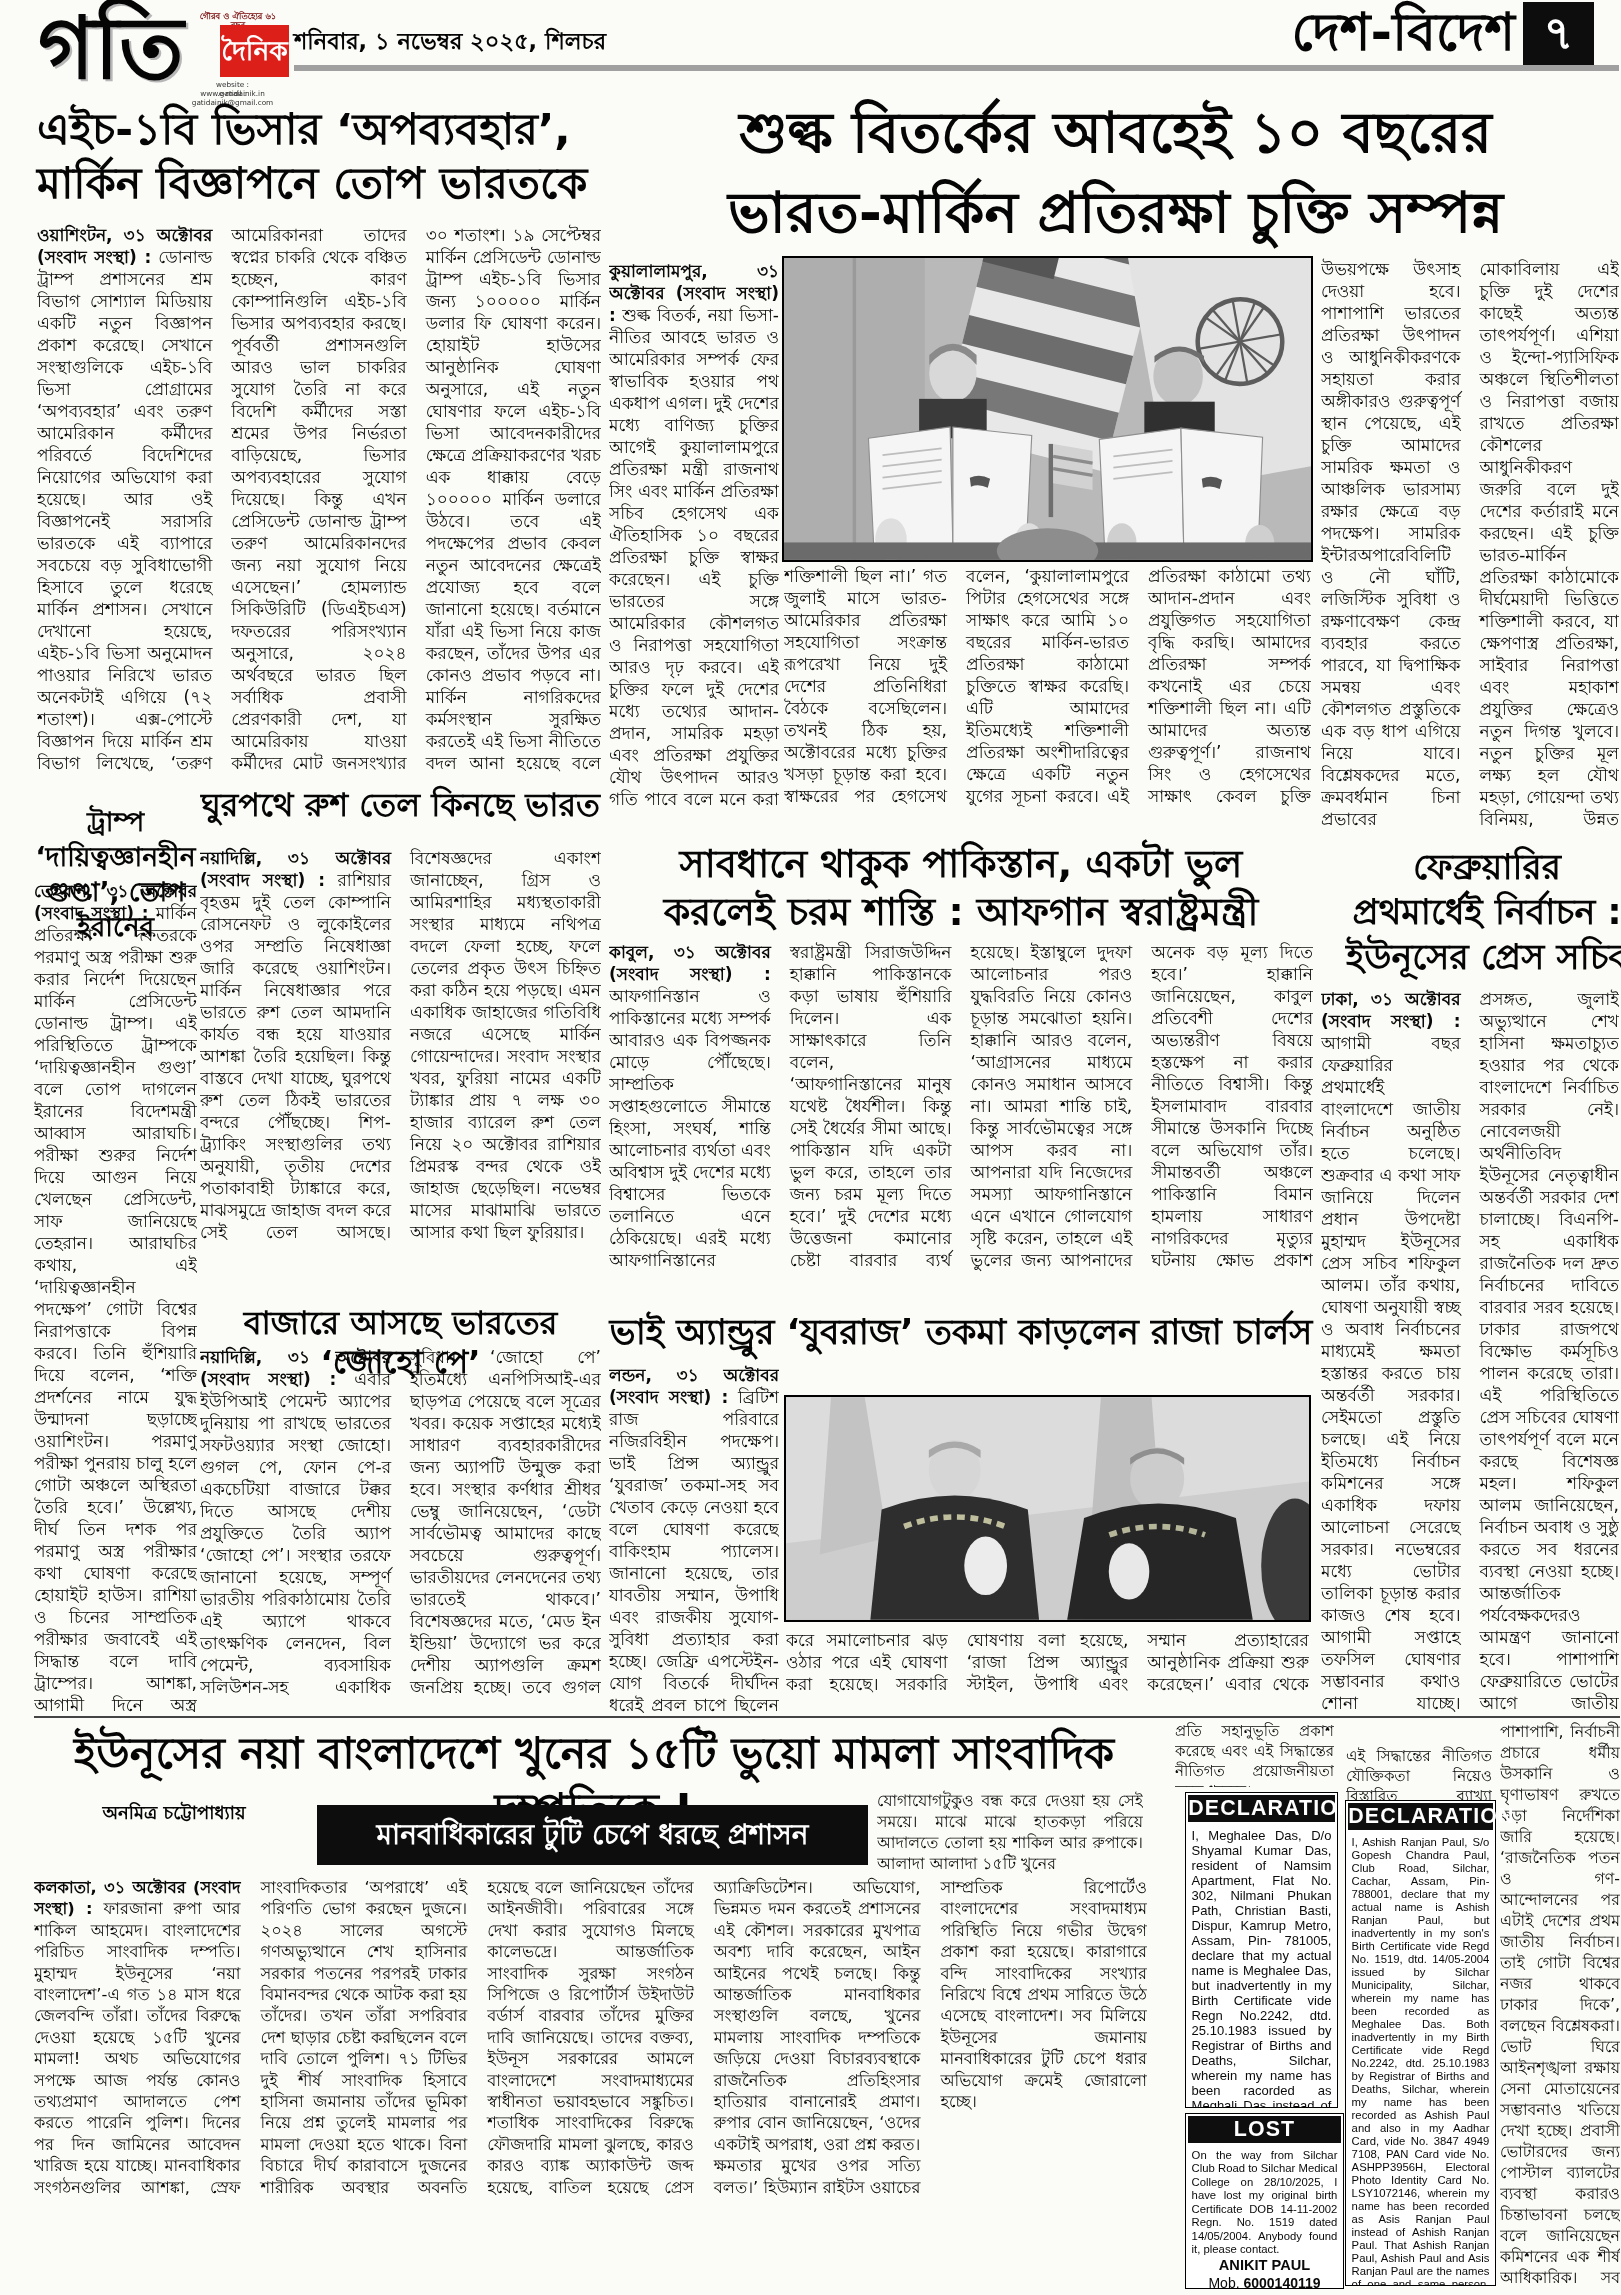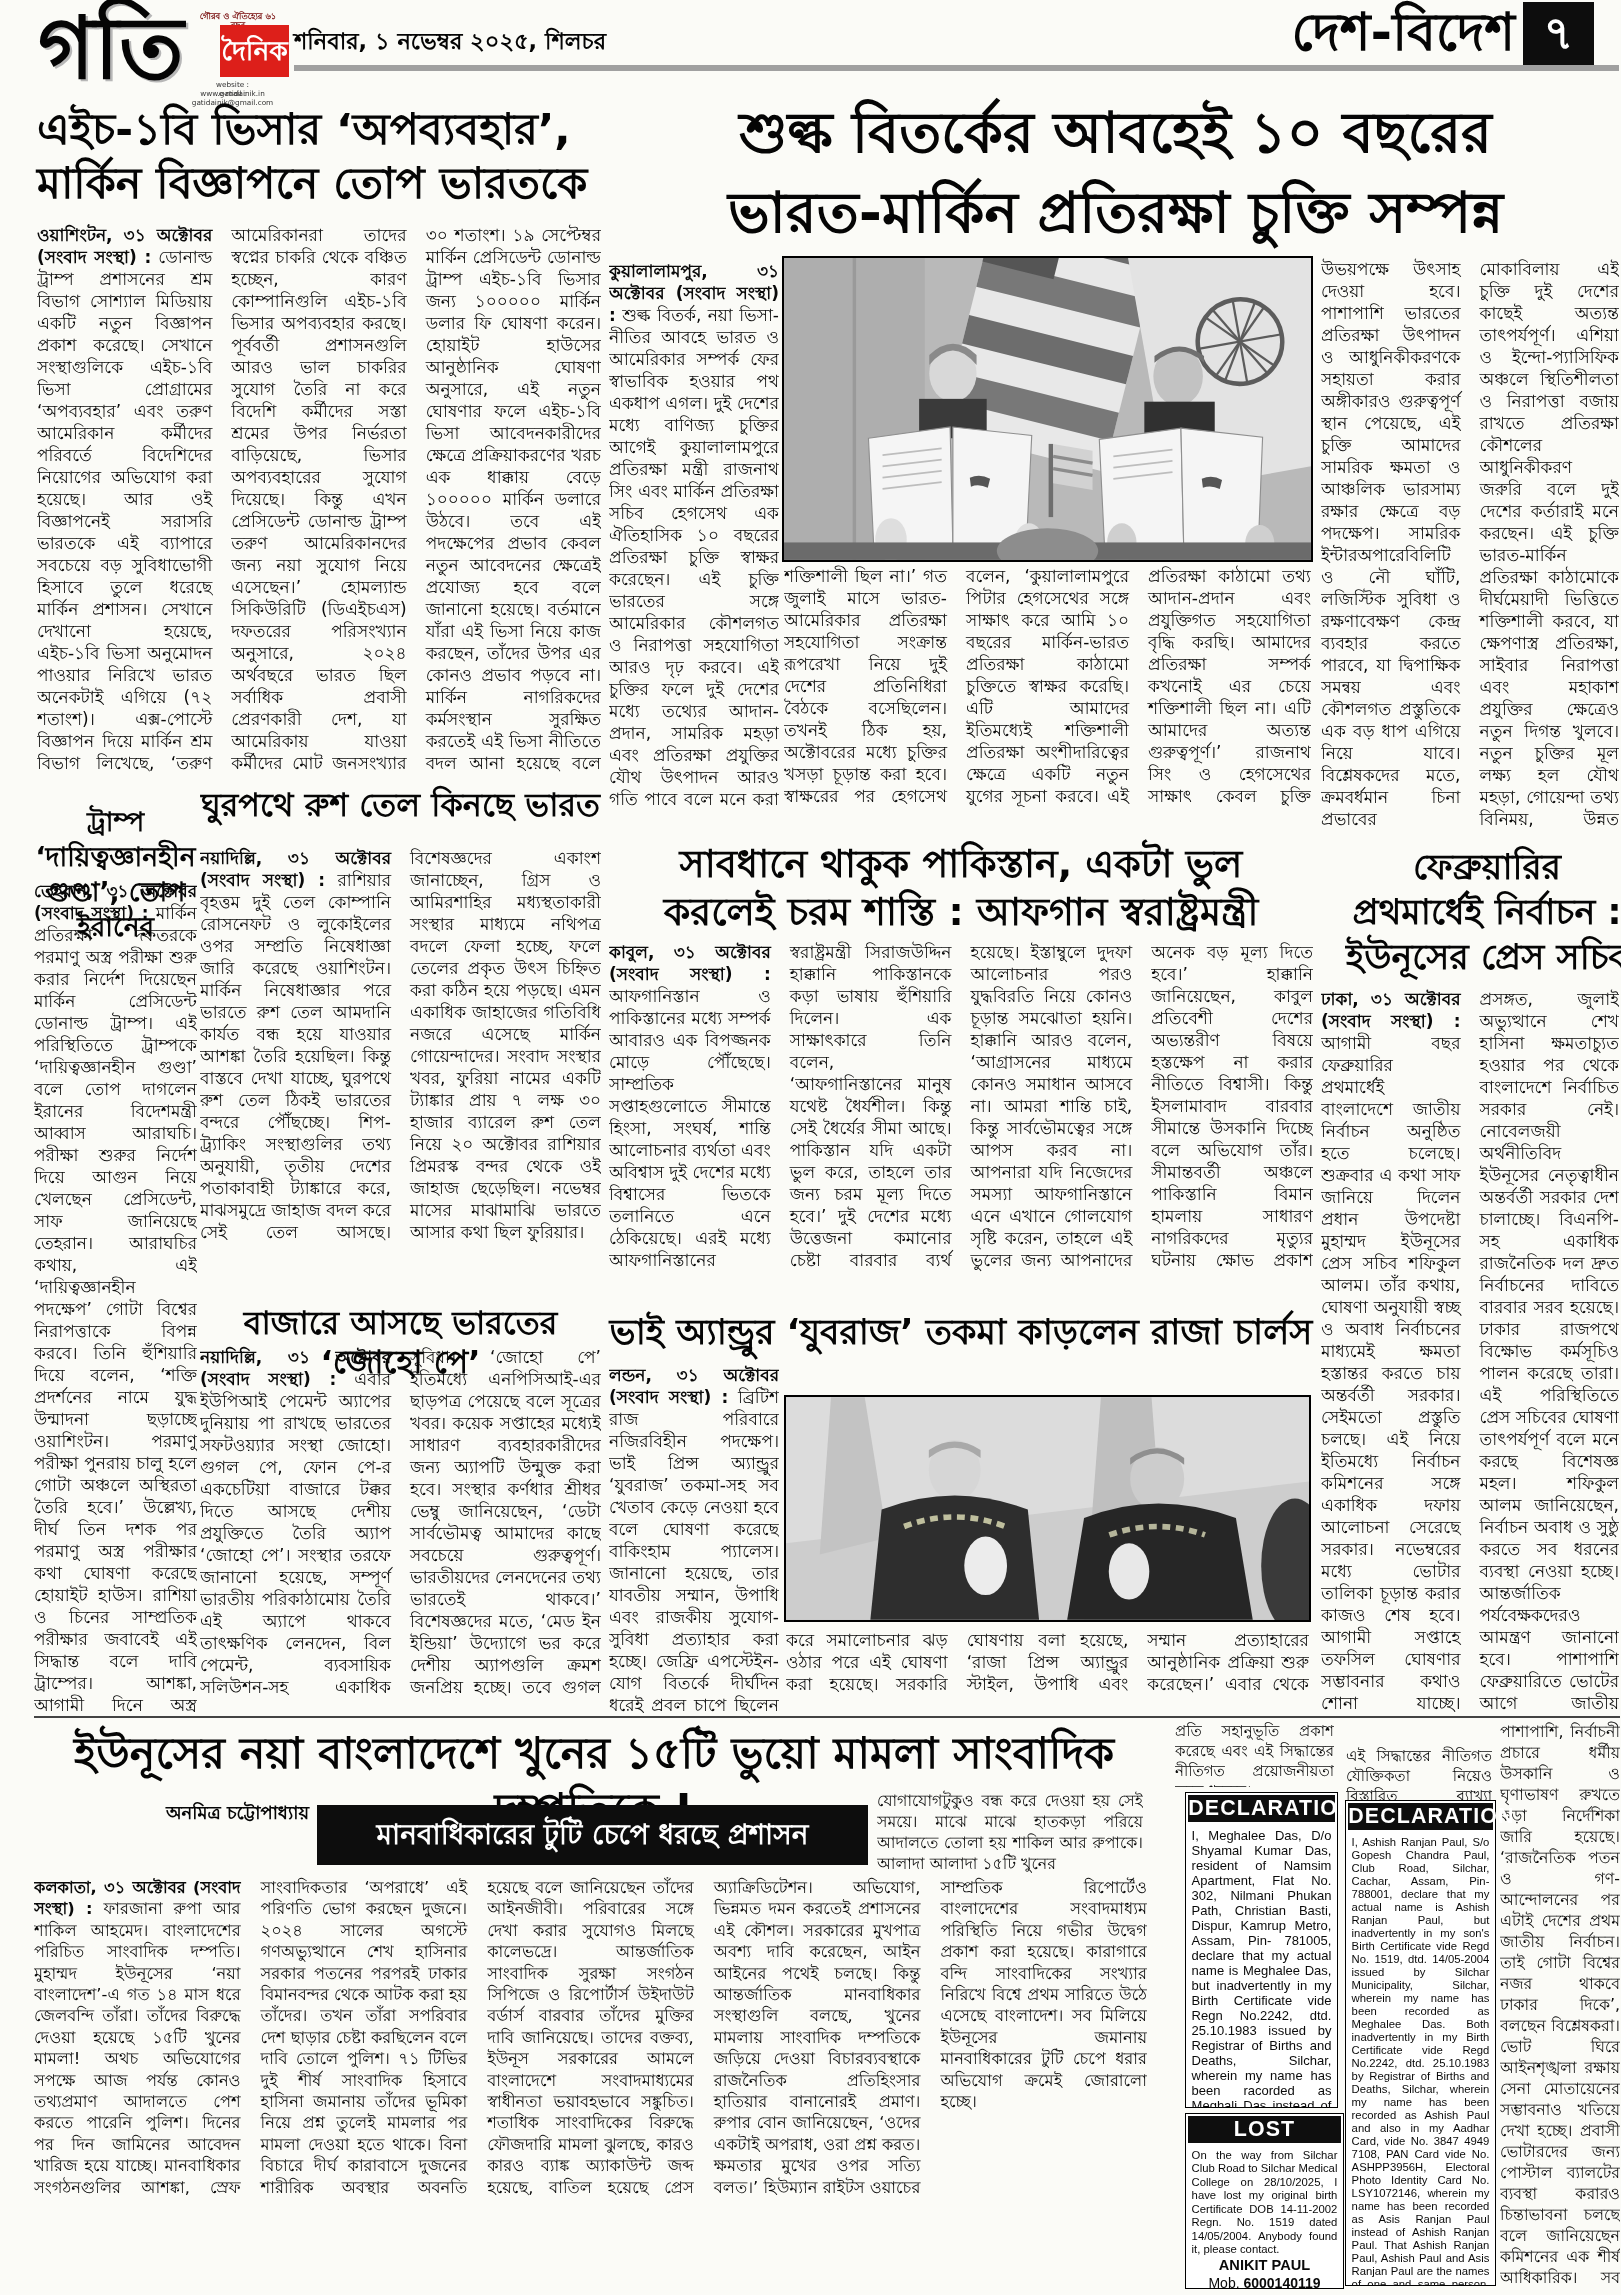--- a/index.html
+++ b/index.html
@@ -203,21 +203,21 @@
     <ellipse cx="905" cy="300" rx="60" ry="120" fill="#3a3a3a"></ellipse>
   </svg>
 </div>
 <div class="abs bt c3" style="left:786px;top:1629px;width:523px;height:86px;">
   <span>করে সমালোচনার ঝড় ওঠার পরে এই ঘোষণা করা হয়েছে। সরকারি ঘোষণায় বলা হয়েছে, ‘রাজা প্রিন্স অ্যান্ড্রুর স্টাইল, উপাধি এবং সম্মান প্রত্যাহারের আনুষ্ঠানিক প্রক্রিয়া শুরু করেছেন।’ এবার থেকে প্রিন্স অ্যান্ড্রু শুধু অ্যান্ড্রু মাউন্টব্যাটেন উইন্ডসর নামে পরিচিত হবেন। আর ‘ডিউক অফ ইয়র্ক’ খেতাবও থাকছে না। পাশাপাশি, অ্যান্ড্রুর বহুদিনের বাসস্থান রয়্যাল লজও ছাড়তে হবে তাঁকে।</span>
 </div>
 
 <div class="abs" style="left:34px;top:1716px;width:1586px;height:1.7px;background:#444;"></div>
 
 <div class="abs hl ctr" style="left:34px;top:1725px;width:1120px;font-size:43px;line-height:56px;">ইউনূসের নয়া বাংলাদেশে খুনের ১৫টি ভুয়ো মামলা সাংবাদিক দম্পতিকে !</div>
-<div class="abs hl ctr" style="left:39px;top:1800px;width:270px;font-size:18px;line-height:25px;text-align:right;">অনমিত্র চট্টোপাধ্যায়</div>
+<div class="abs hl ctr" style="left:39px;top:1800px;width:270px;font-size:18px;line-height:25px;">অনমিত্র চট্টোপাধ্যায়</div>
 <div class="abs blackbar" style="left:317px;top:1805px;width:551px;height:60px;font-size:28px;line-height:60px;">মানবাধিকারের টুটি চেপে ধরছে প্রশাসন</div>
 <div class="abs bt" style="left:877px;top:1790px;width:266px;height:84px;font-size:15.8px;line-height:21px;">
   <span>যোগাযোগটুকুও বন্ধ করে দেওয়া হয় সেই সময়ে। মাঝে মাঝে হাতকড়া পরিয়ে আদালতে তোলা হয় শাকিল আর রুপাকে। আলাদা আলাদা ১৫টি খুনের</span>
 </div>
 <div class="abs bt c5" style="left:34px;top:1877px;width:1113px;height:401px;font-size:16.3px;line-height:21.4px;">
   <span class="dl">কলকাতা, ৩১ অক্টোবর (সংবাদ সংস্থা) :</span>
   <span>ফারজানা রুপা আর শাকিল আহমেদ। বাংলাদেশের পরিচিত সাংবাদিক দম্পতি। মুহাম্মদ ইউনূসের ‘নয়া বাংলাদেশ’-এ গত ১৪ মাস ধরে জেলবন্দি তাঁরা। তাঁদের বিরুদ্ধে দেওয়া হয়েছে ১৫টি খুনের মামলা! অথচ অভিযোগের সপক্ষে আজ পর্যন্ত কোনও তথ্যপ্রমাণ আদালতে পেশ করতে পারেনি পুলিশ। দিনের পর দিন জামিনের আবেদন খারিজ হয়ে যাচ্ছে। মানবাধিকার সংগঠনগুলির আশঙ্কা, স্রেফ সাংবাদিকতার ‘অপরাধে’ এই পরিণতি ভোগ করছেন দুজনে। ২০২৪ সালের অগস্টে গণঅভ্যুত্থানে শেখ হাসিনার সরকার পতনের পরপরই ঢাকার বিমানবন্দর থেকে আটক করা হয় তাঁদের। তখন তাঁরা সপরিবার দেশ ছাড়ার চেষ্টা করছিলেন বলে দাবি তোলে পুলিশ। ৭১ টিভির দুই শীর্ষ সাংবাদিক হিসাবে হাসিনা জমানায় তাঁদের ভূমিকা নিয়ে প্রশ্ন তুলেই মামলার পর মামলা দেওয়া হতে থাকে। বিনা বিচারে দীর্ঘ কারাবাসে দুজনের শারীরিক অবস্থার অবনতি হয়েছে বলে জানিয়েছেন তাঁদের আইনজীবী। পরিবারের সঙ্গে দেখা করার সুযোগও মিলছে কালেভদ্রে। আন্তর্জাতিক সাংবাদিক সুরক্ষা সংগঠন সিপিজে ও রিপোর্টার্স উইদাউট বর্ডার্স বারবার তাঁদের মুক্তির দাবি জানিয়েছে। তাদের বক্তব্য, ইউনূস সরকারের আমলে বাংলাদেশে সংবাদমাধ্যমের স্বাধীনতা ভয়াবহভাবে সঙ্কুচিত। শতাধিক সাংবাদিকের বিরুদ্ধে ফৌজদারি মামলা ঝুলছে, কারও কারও ব্যাঙ্ক অ্যাকাউন্ট জব্দ হয়েছে, বাতিল হয়েছে প্রেস অ্যাক্রিডিটেশন। অভিযোগ, ভিন্নমত দমন করতেই প্রশাসনের এই কৌশল। সরকারের মুখপাত্র অবশ্য দাবি করেছেন, আইন আইনের পথেই চলছে। কিন্তু আন্তর্জাতিক মানবাধিকার সংস্থাগুলি বলছে, খুনের মামলায় সাংবাদিক দম্পতিকে জড়িয়ে দেওয়া বিচারব্যবস্থাকে রাজনৈতিক প্রতিহিংসার হাতিয়ার বানানোরই প্রমাণ। রুপার বোন জানিয়েছেন, ‘ওদের একটাই অপরাধ, ওরা প্রশ্ন করত। ক্ষমতার মুখের ওপর সত্যি বলত।’ হিউম্যান রাইটস ওয়াচের সাম্প্রতিক রিপোর্টেও বাংলাদেশের সংবাদমাধ্যম পরিস্থিতি নিয়ে গভীর উদ্বেগ প্রকাশ করা হয়েছে। কারাগারে বন্দি সাংবাদিকের সংখ্যার নিরিখে বিশ্বে প্রথম সারিতে উঠে এসেছে বাংলাদেশ। সব মিলিয়ে ইউনূসের জমানায় মানবাধিকারের টুটি চেপে ধরার অভিযোগ ক্রমেই জোরালো হচ্ছে।</span>
 </div>
 
 <div class="abs nbox" style="left:1185px;top:1792px;width:153px;height:316px;">

